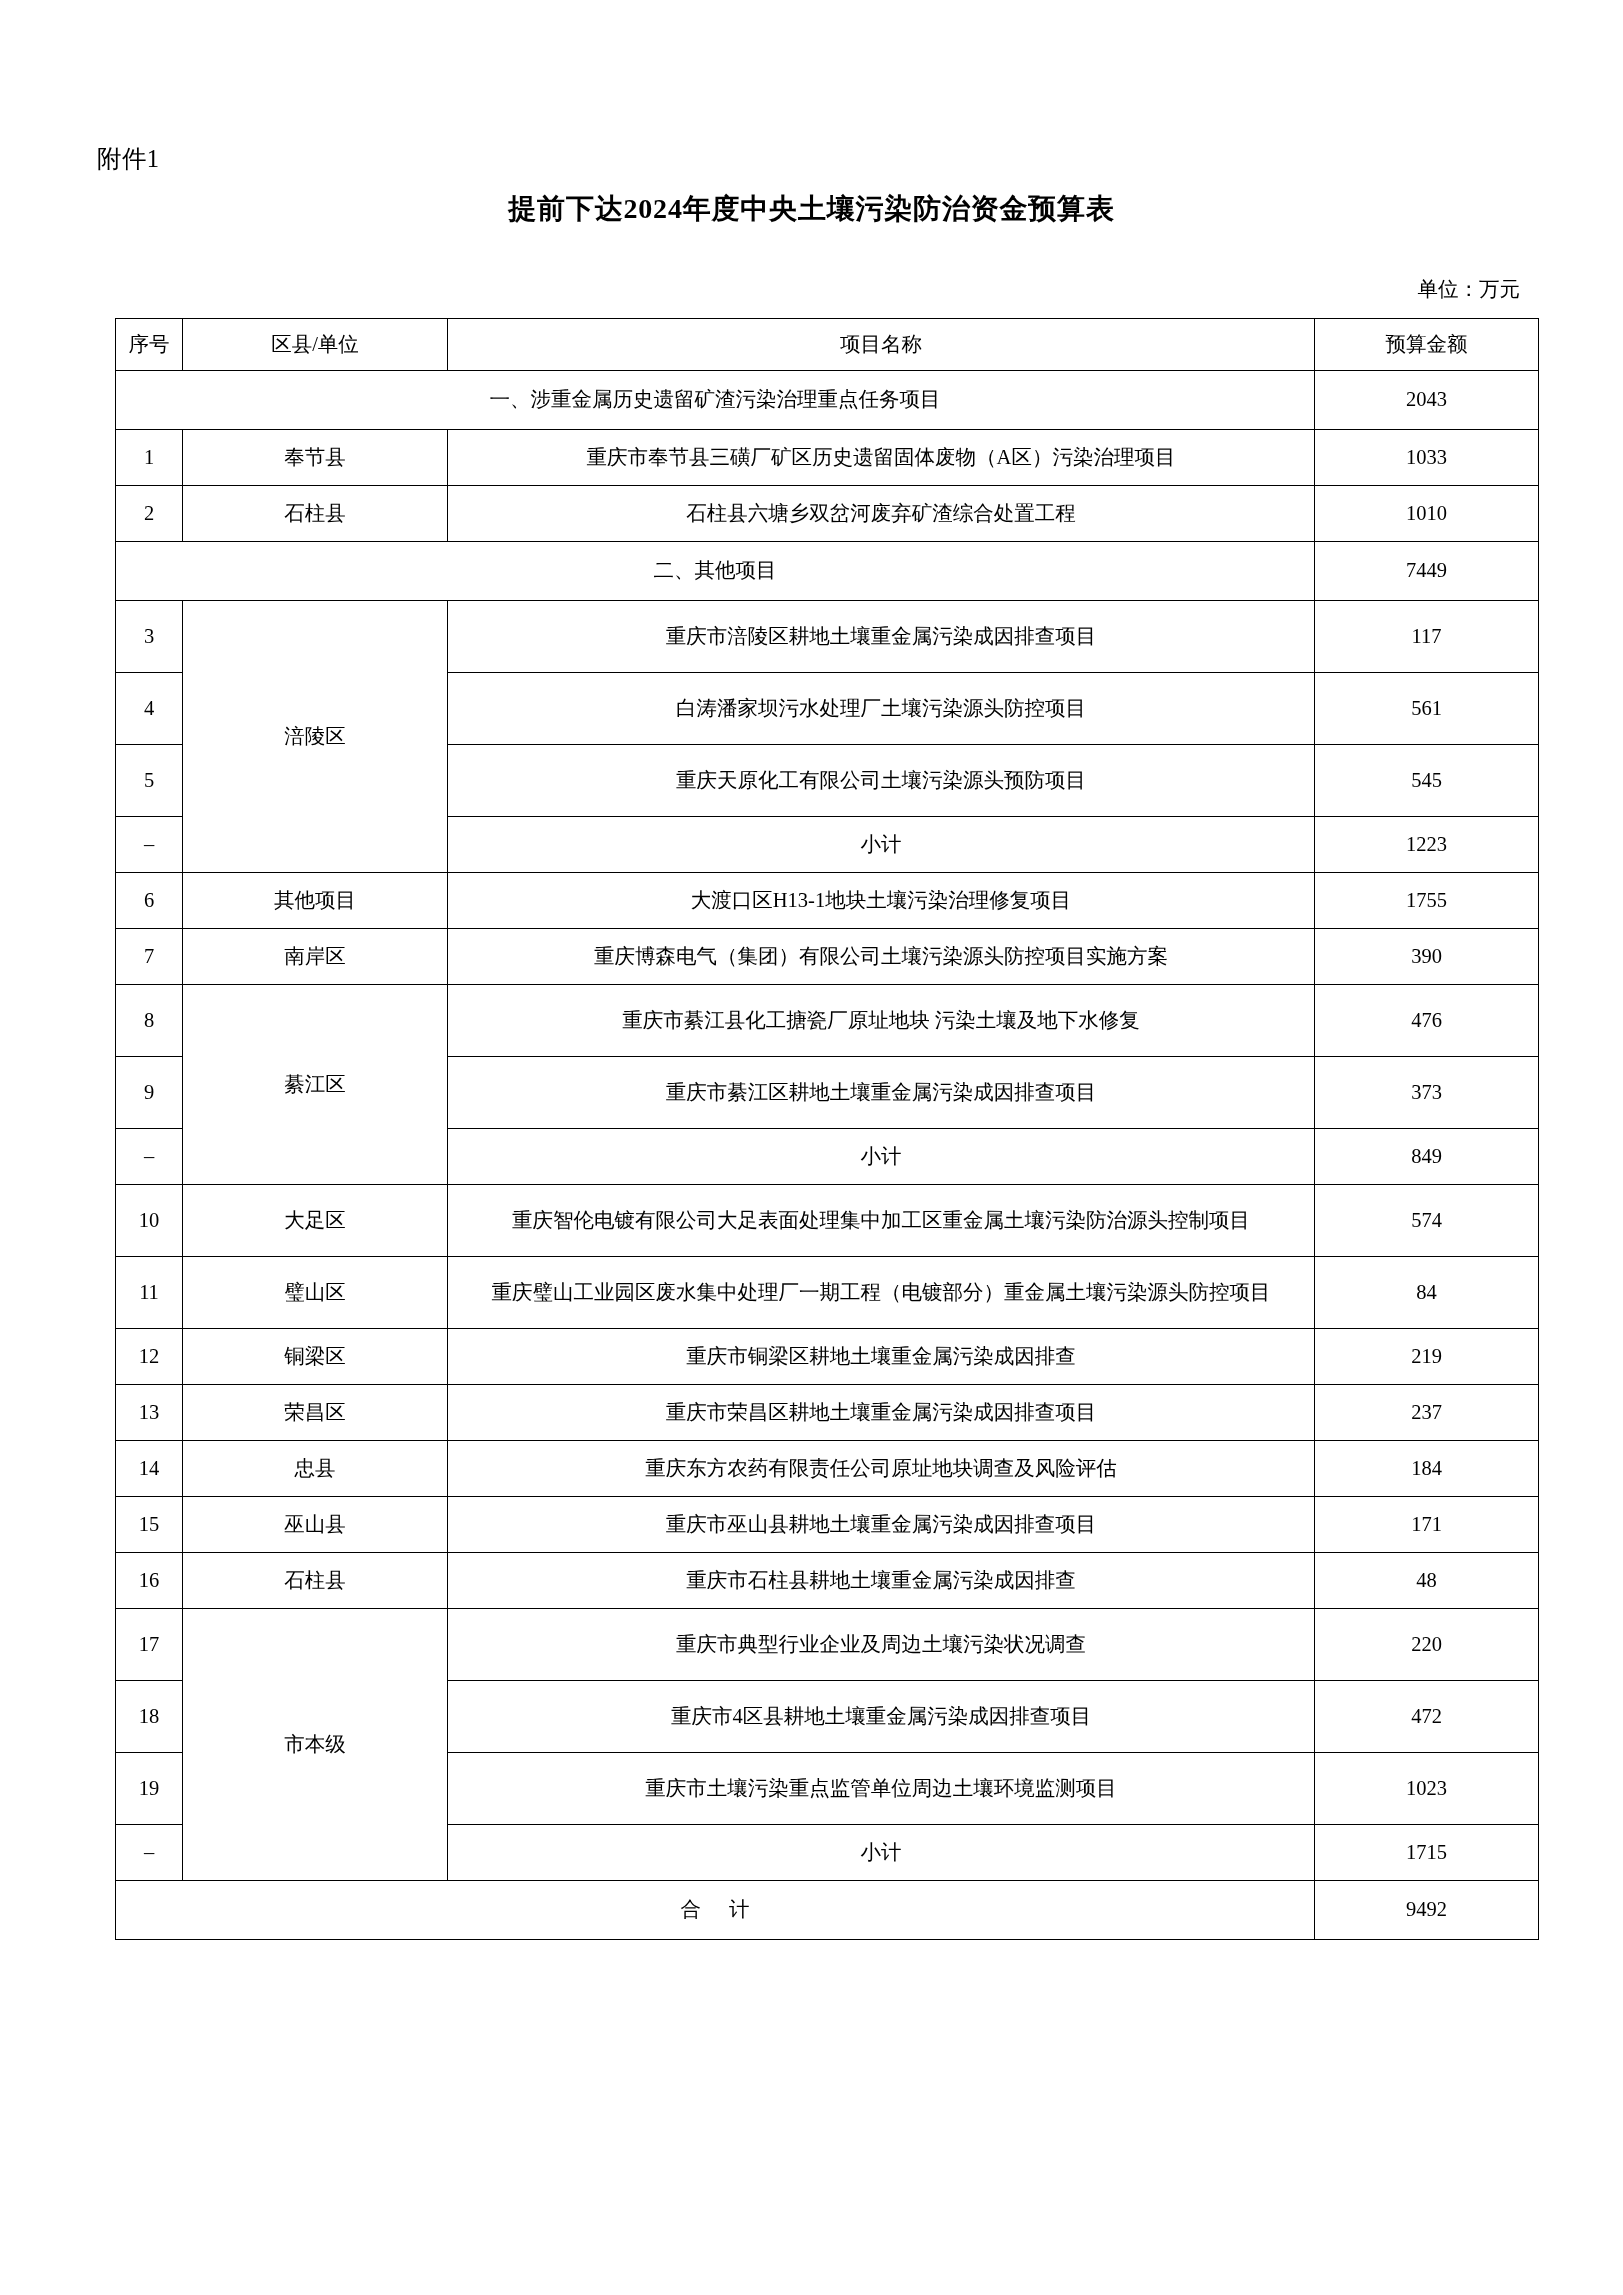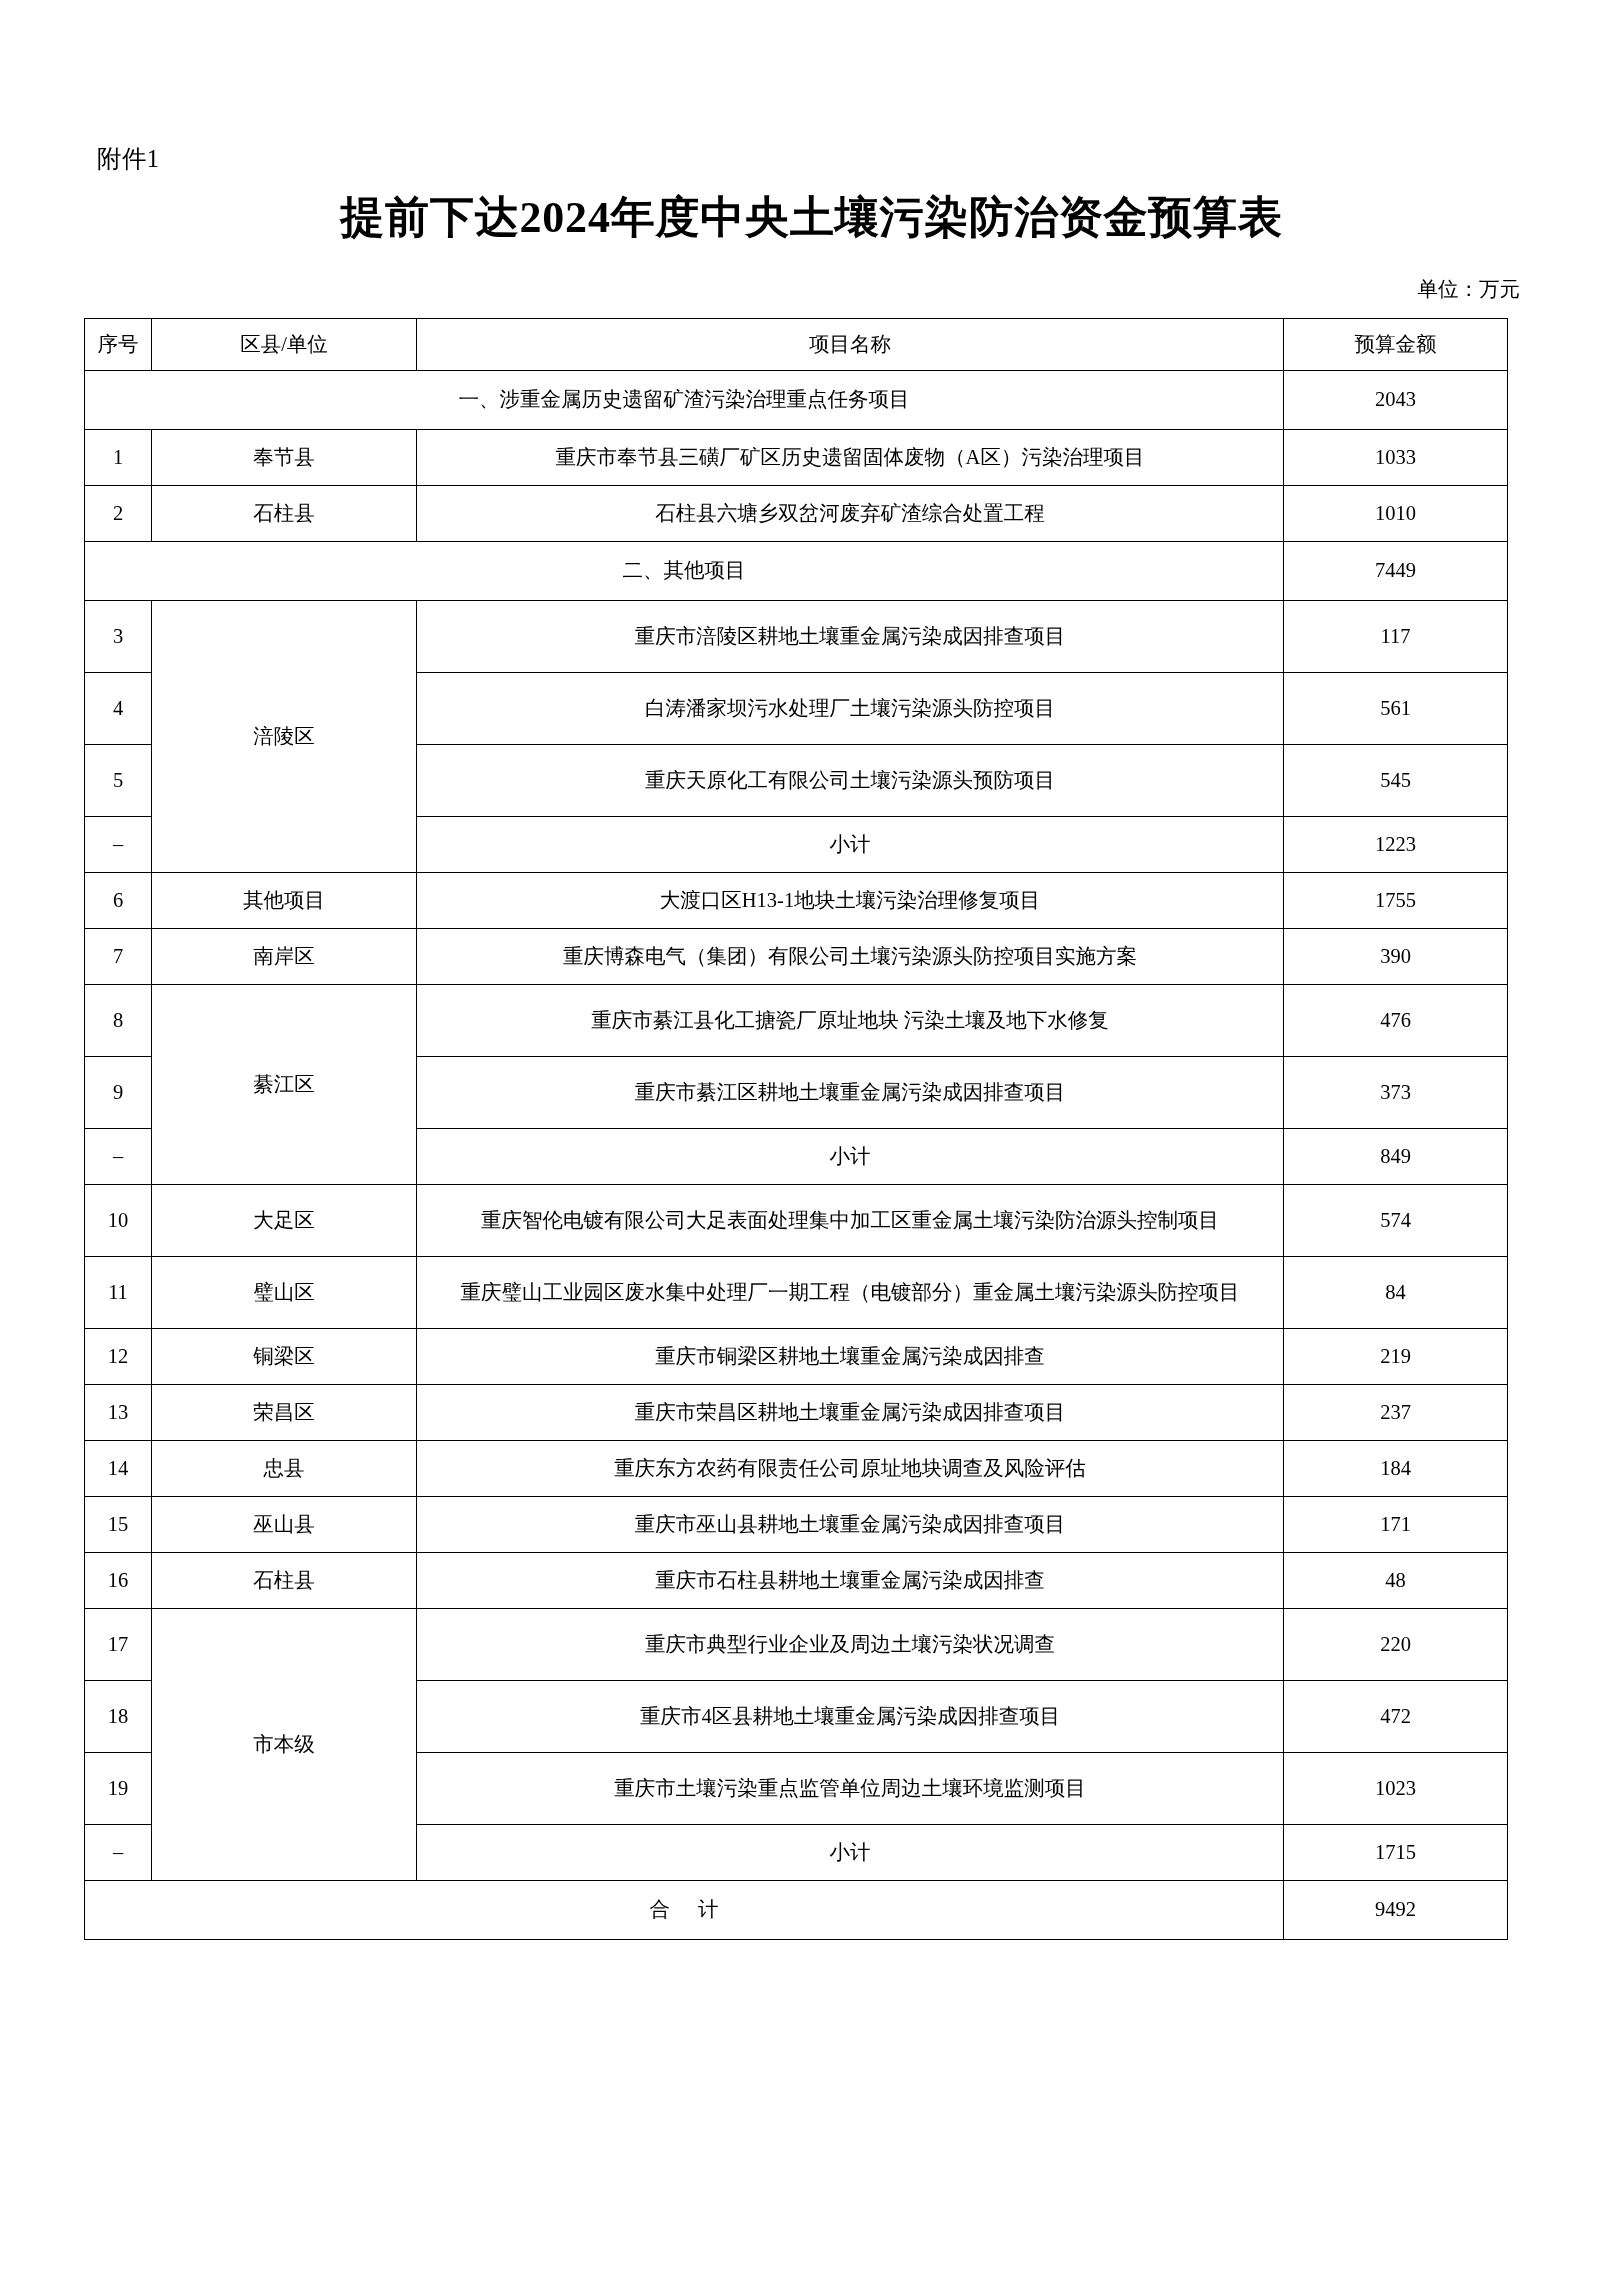--- a/index.html
+++ b/index.html
@@ -29,36 +29,36 @@
     font-size: 24.5px;
     line-height: 1;
     letter-spacing: 0.4px;
   }
   .doc-title {
     position: absolute;
     left: 0;
     right: 0;
     top: 192px;
     text-align: center;
-    font-size: 44px;
+    font-size: 28px;
     font-weight: bold;
     letter-spacing: 0.8px;
     line-height: 1.2;
   }
   .unit-note {
     position: absolute;
     right: 103px;
     top: 279px;
     font-size: 20.5px;
     line-height: 1;
     font-family: Liberation Serif, serif;
   }
   table.budget {
     position: absolute;
-    left: 84px;
+    left: 115px;
     top: 318px;
     width: 1423px;
     border-collapse: collapse;
     table-layout: fixed;
   }
   table.budget td, table.budget th {
     border: 1.6px solid #000000;
     font-size: 20.5px;
     font-weight: normal;
     text-align: center;

